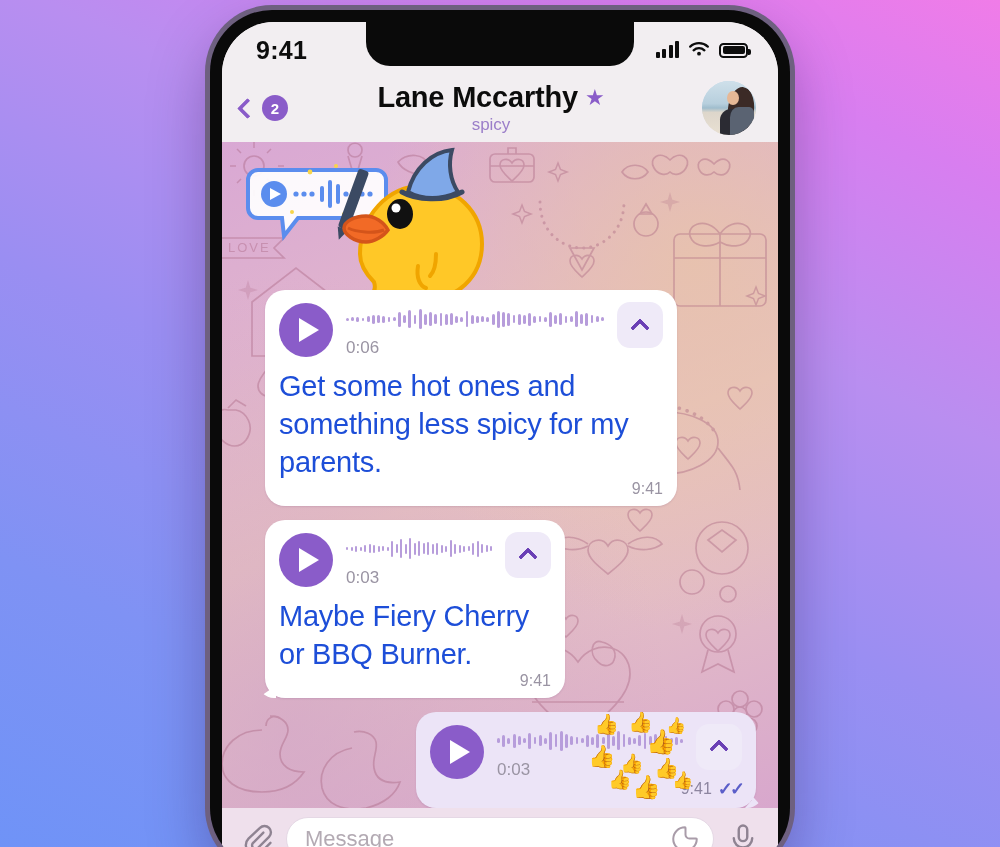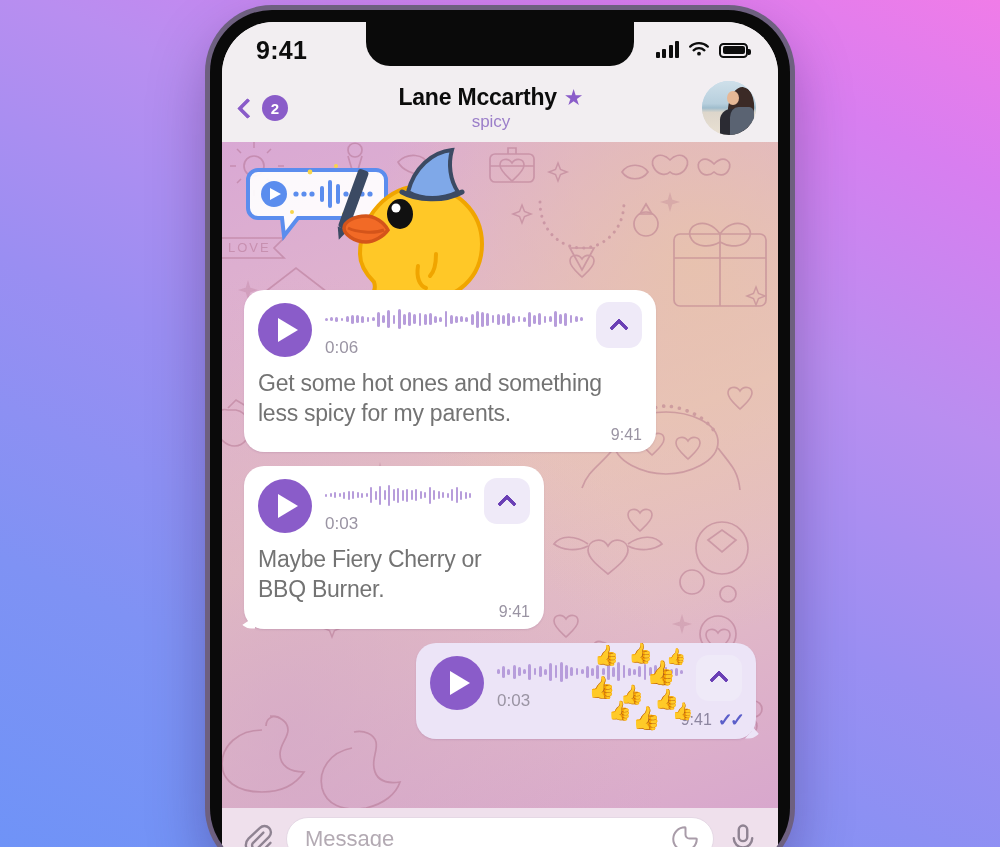--- a/index.html
+++ b/index.html
@@ -62,21 +62,21 @@
     width: 15px; height: 15px; border-left: 4px solid #8a5cc9; border-bottom: 4px solid #8a5cc9;
     transform: rotate(45deg); border-radius: 2px; margin-left: 4px;
   }
   #unread-badge {
     min-width: 26px; height: 26px; border-radius: 13px; background: #8a5cc9;
     color: #fff; font-size: 15px; font-weight: 700;
     display: flex; align-items: center; justify-content: center; padding: 0 7px;
   }
   #header-center { flex: 1; text-align: center; margin-left: -8px; }
   #header-title-row { display: flex; align-items: center; justify-content: center; gap: 7px; }
-  #contact-name { font-size: 23px; font-weight: 700; color: #0c0c0c; letter-spacing: -.2px; }
+  #contact-name { font-size: 29px; font-weight: 700; color: #0c0c0c; letter-spacing: -.2px; }
   .star-icon { font-size: 22px; color: #8a5cc9; line-height: 1; }
   #contact-status { font-size: 17px; color: #9b7ec9; margin-top: 1px; }
   #header-avatar {
     width: 54px; height: 54px; border-radius: 50%; overflow: hidden; flex: 0 0 auto;
     background: linear-gradient(#bcd7e8 0%, #bcd7e8 48%, #cfd9dd 52%, #e6ddd2 100%);
     position: relative;
   }
   #header-avatar .av-sky { position:absolute; inset:0; background:linear-gradient(180deg,#cfe0ea 0%,#b7cfdd 42%,#9fbdcd 50%,#ddd6cb 58%,#e9e0d2 100%); }
   #header-avatar .av-hair { position:absolute; left:48%; top:12%; width:48%; height:82%; background:#3b2a26; border-radius:50% 50% 40% 40%; transform:rotate(6deg); }
   #header-avatar .av-face { position:absolute; left:46%; top:18%; width:22%; height:26%; background:#e6b896; border-radius:50%; }
@@ -101,21 +101,21 @@
   #message-list { position: absolute; left: 0; right: 0; top: 148px; bottom: 0; padding: 0 14px; }
 
   .bubble-row { display: flex; margin-bottom: 14px; }
   .bubble-row.out { justify-content: flex-end; padding-right: 8px; }
   .bubble-row.in { justify-content: flex-start; padding-left: 8px; }
 
   .bubble {
     position: relative; border-radius: 20px; padding: 13px 14px 8px 14px;
     box-shadow: 0 1px 2px rgba(80,40,90,.13);
   }
-  .bubble.in { background: #ffffff; }
+  .bubble.in { background: #ffffff; margin-left: 21px; }
   .bubble.out { background: #ece4f7; }
   .bubble.tail-in::after {
     content:""; position:absolute; left:-7px; bottom:0;
     width:18px; height:20px; background:inherit;
     border-radius: 0 0 0 16px;
     clip-path: polygon(100% 0, 100% 100%, 0 100%, 62% 62%);
   }
   .bubble.tail-out::after {
     content:""; position:absolute; right:-7px; bottom:0;
     width:18px; height:20px; background:inherit;
@@ -142,21 +142,21 @@
     width: 46px; height: 46px; border-radius: 13px; background: #efeaf8;
     display: flex; align-items: center; justify-content: center; flex: 0 0 auto;
     cursor: pointer; margin-top: -1px;
   }
   .transcribe-button .chev-up {
     width: 14px; height: 14px; border-top: 4px solid #6a3fb5; border-left: 4px solid #6a3fb5;
     transform: rotate(45deg); margin-top: 5px; border-radius: 2px;
   }
 
   .transcript {
-    font-size: 23px; line-height: 1.31; color: #737373; margin-top: 10px;
+    font-size: 29px; line-height: 1.31; color: #1d4ed8; margin-top: 10px;
     letter-spacing: -.25px;
   }
   .meta-row { display: flex; align-items: center; justify-content: flex-end; gap: 6px; margin-top: -2px; }
   .msg-time { font-size: 16px; color: #9a94a3; }
   .bubble.out .msg-time { color: #8d86a0; }
   .ticks { color: #5b5ec9; font-size: 18px; letter-spacing: -3px; font-weight: 600; }
 
   #reaction-burst { position: absolute; right: 22px; bottom: 4px; width: 150px; height: 92px; pointer-events: none; }
   .thumb { position: absolute; font-size: 22px; line-height: 1; }
 

